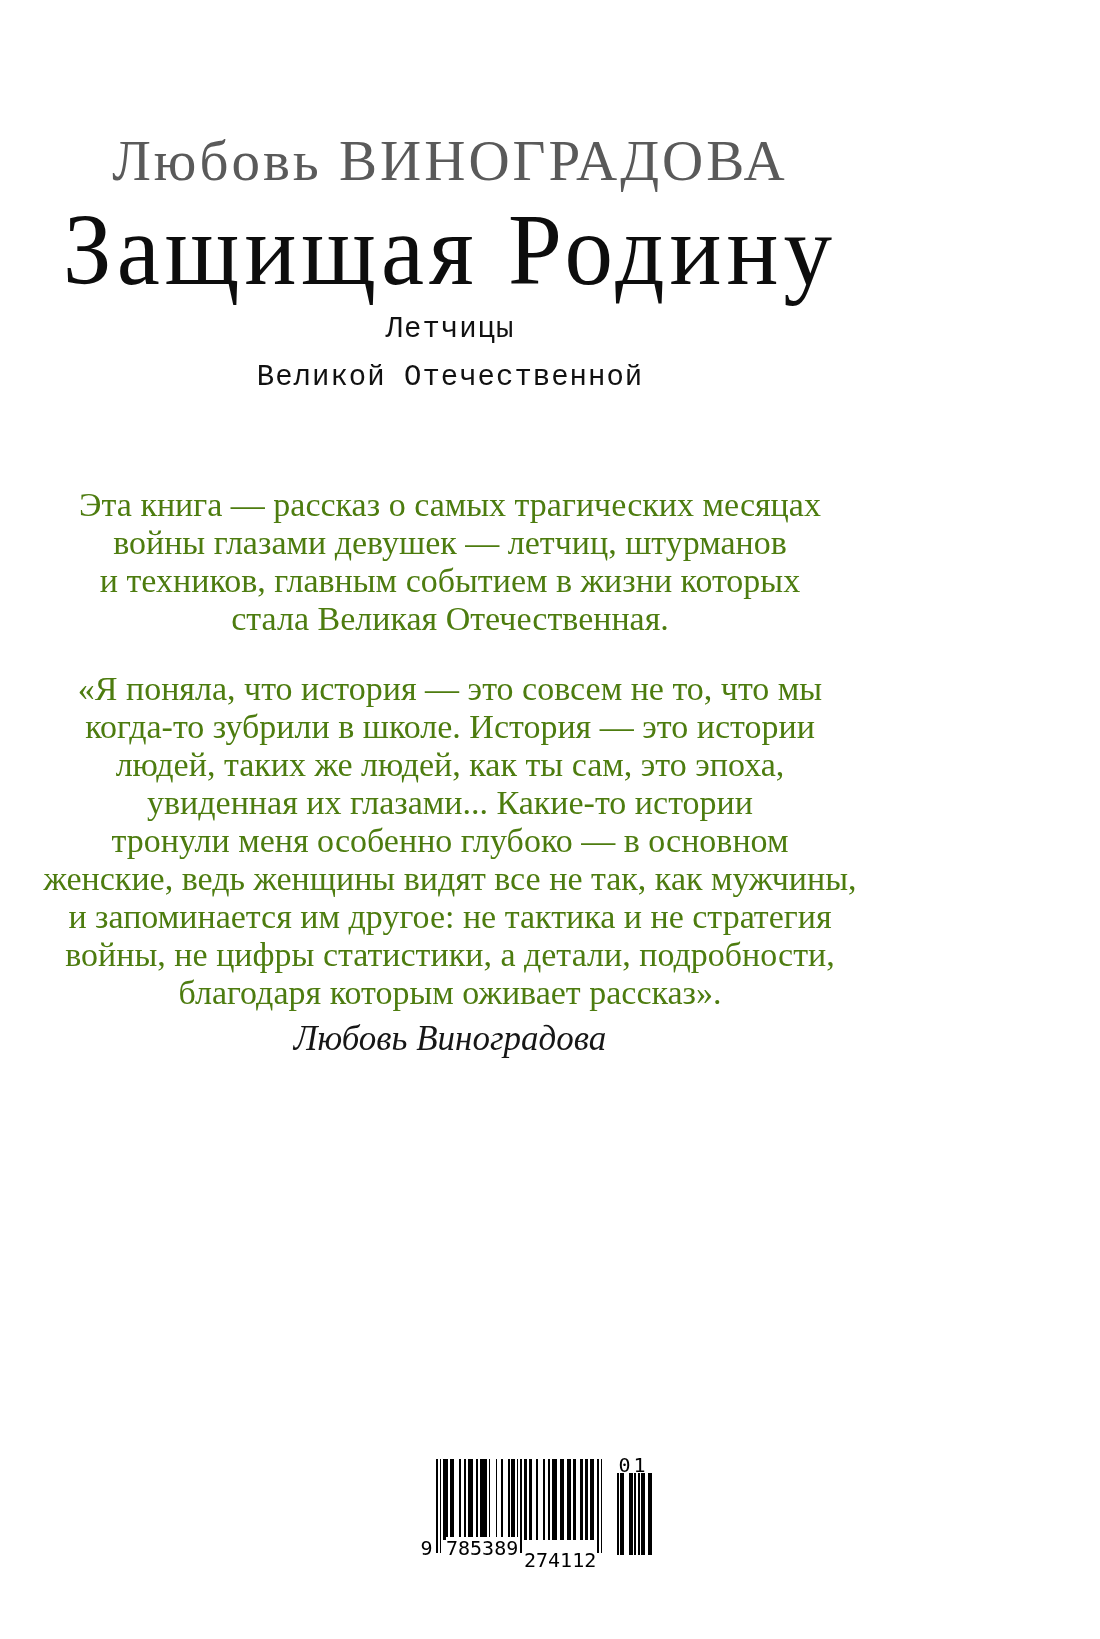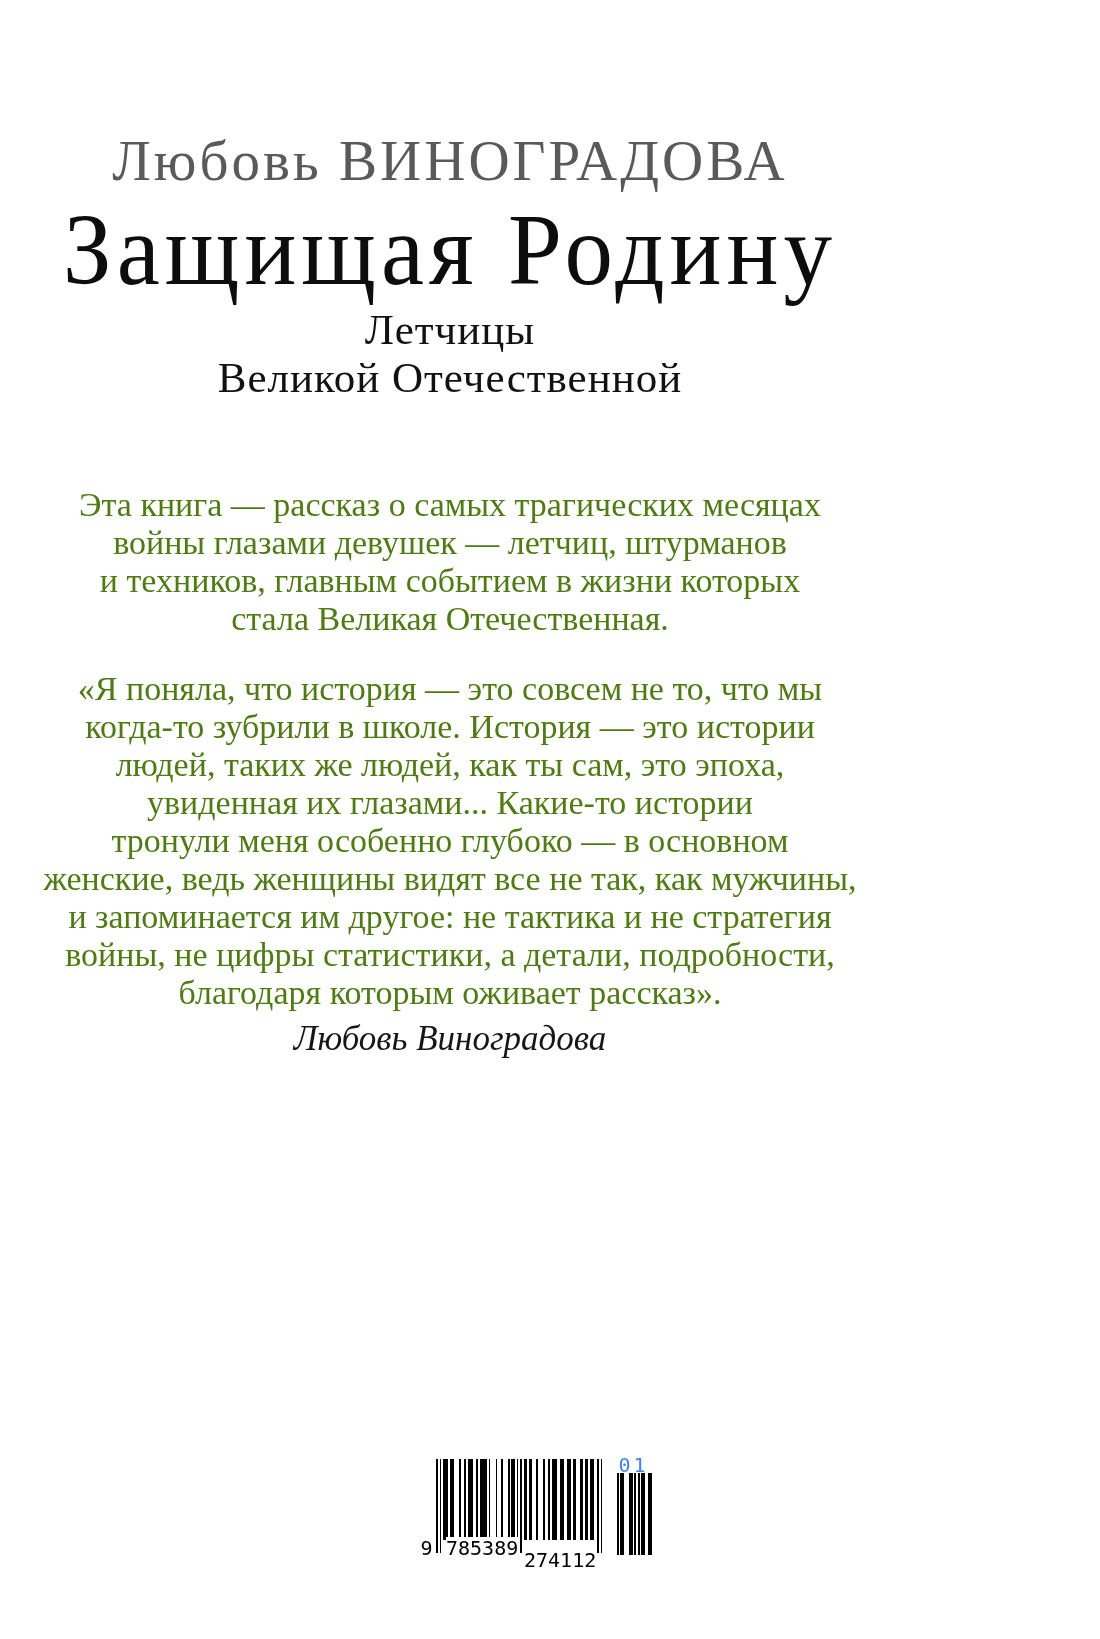--- a/index.html
+++ b/index.html
@@ -35,25 +35,26 @@
     font-size: 97px;
     font-weight: normal;
     letter-spacing: 5px;
     color: #0d0d0d;
     white-space: nowrap;
     transform: scaleY(1.04);
     transform-origin: top center;
   }
   .subtitle {
     top: 306px;
-    font-size: 43px;
+    font-size: 29px;
     line-height: 48px;
     letter-spacing: 1px;
     color: #111111;
     white-space: pre-line;
+    font-family: Liberation Mono, monospace;
   }
   .bodypara {
     font-size: 34px;
     line-height: 38px;
     color: #4d7c0f;
     white-space: pre-line;
   }
   .para1 { top: 486px; }
   .quote { top: 670px; }
   .signature {
@@ -108,21 +109,21 @@
   .bc-right { left: 105px; top: 90px; width: 72px; }
   .bc-supp-text {
     position: absolute;
     left: 196px;
     top: -6px;
     width: 37px;
     text-align: center;
     font-family: "DejaVu Sans Mono", monospace;
     font-size: 20px;
     letter-spacing: 3px;
-    color: #3b82f6;
+    color: #000000;
   }
 </style>
 </head>
 <body>
 
 <div class="page">
 
   <div class="centered author">Любовь ВИНОГРАДОВА</div>
 
   <h1 class="centered title">Защищая Родину</h1>

